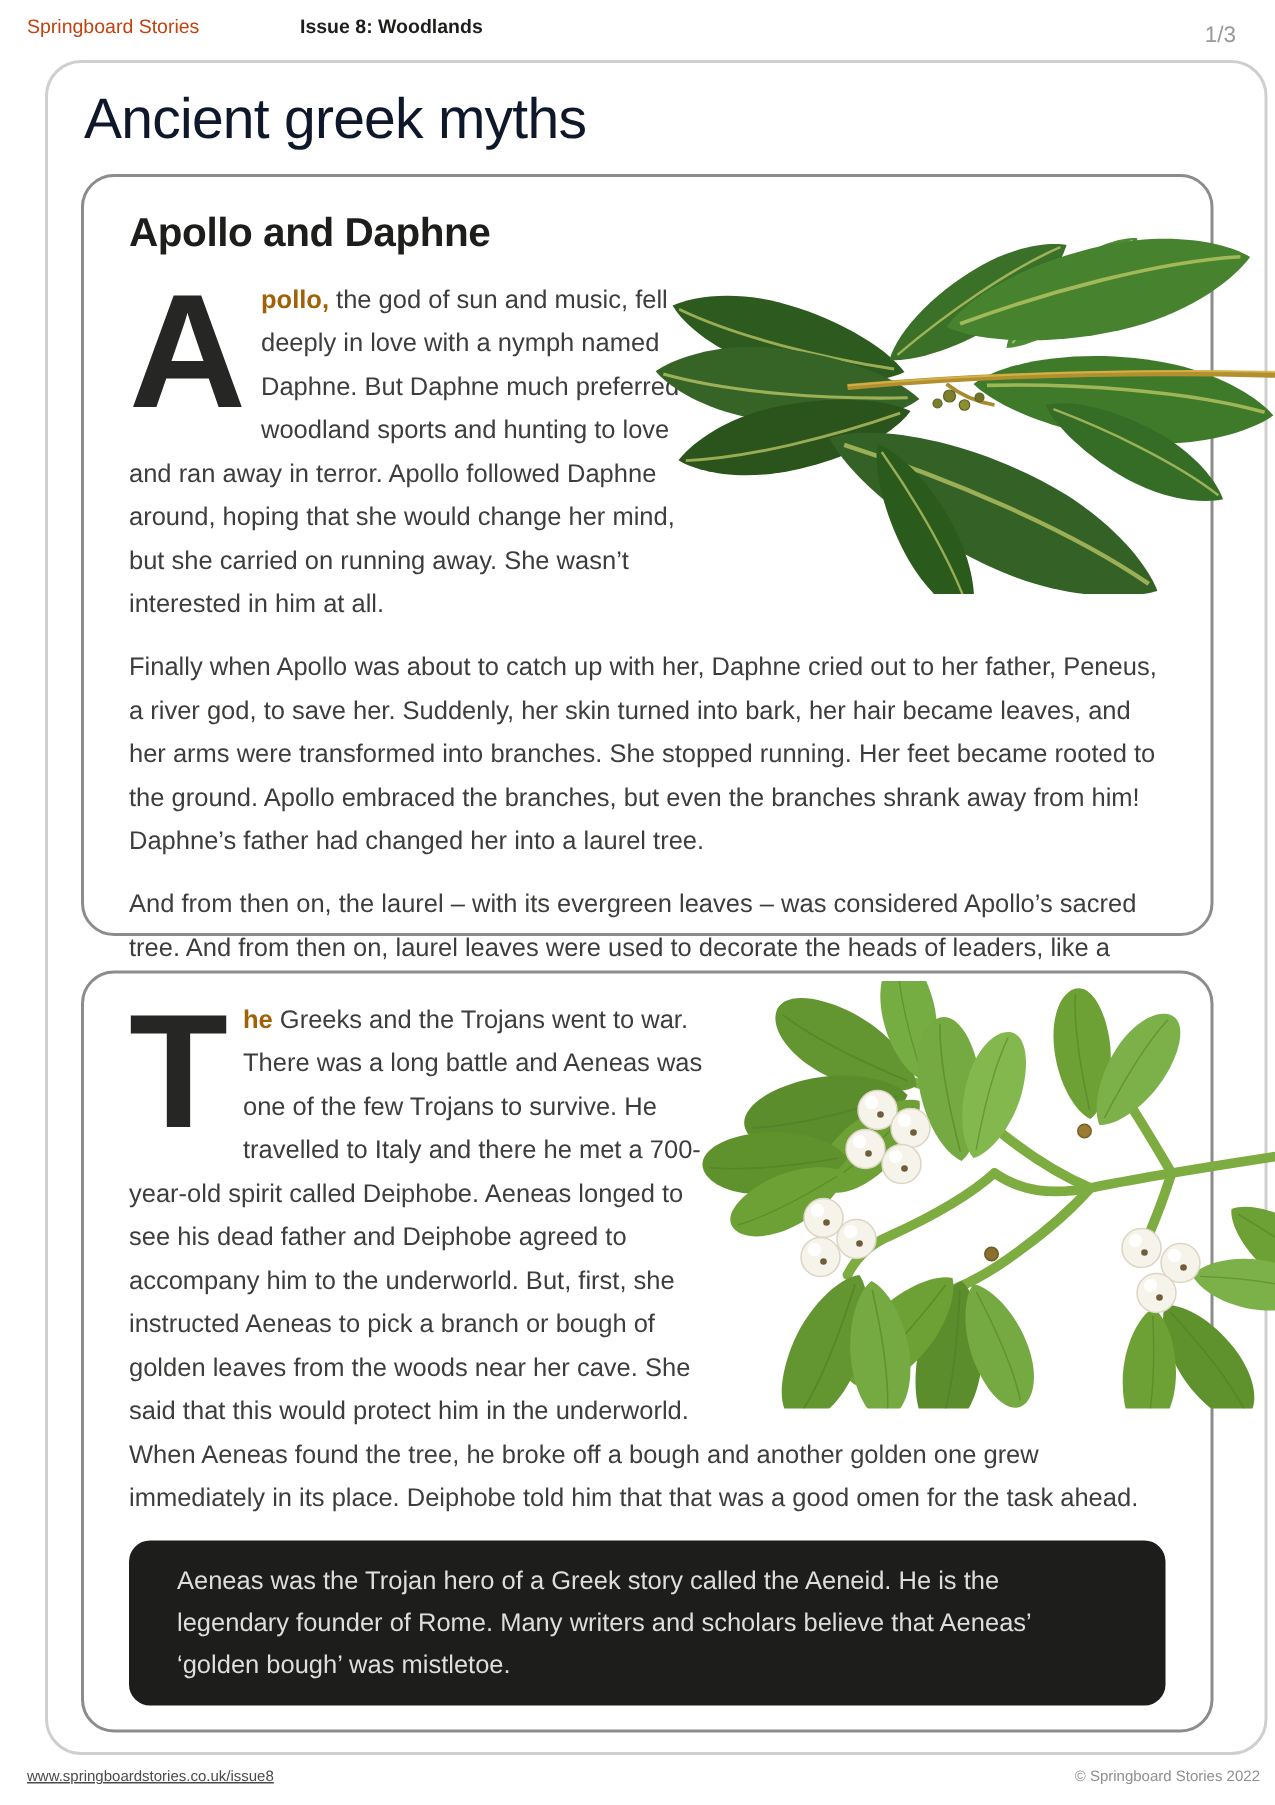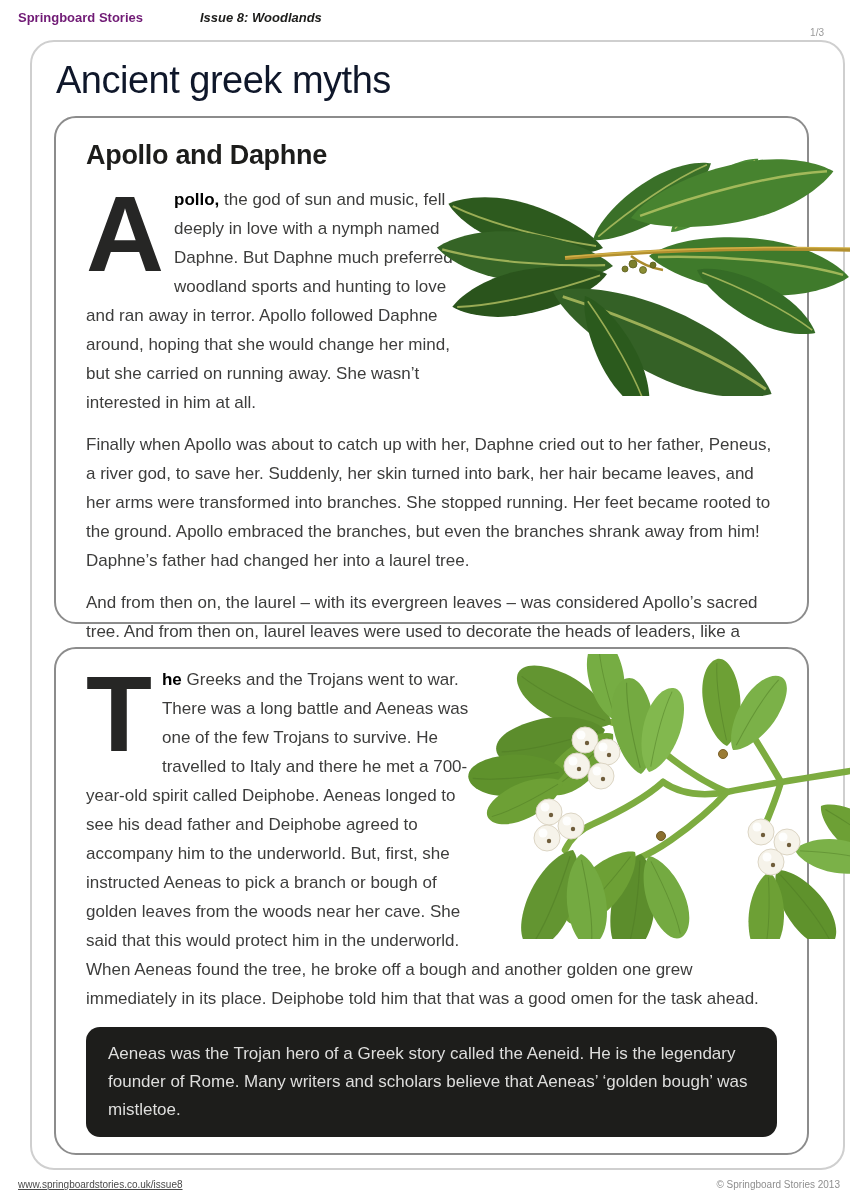--- a/index.html
+++ b/index.html
@@ -3,23 +3,23 @@
 <meta charset="utf-8">
 <style>
   html,body{margin:0;padding:0;}
   body{
     width:850px;height:1203px;position:relative;background:#ffffff;
     font-family:"Liberation Sans","DejaVu Sans",sans-serif;
     color:#3d3d3c;overflow:hidden;
   }
   
   .pg-header{position:absolute;top:8px;left:18px;right:12px;height:24px;font-size:13px;}
-  .brand{position:absolute;left:0;top:2px;font-weight:700;color:#701a75;}
-  .issue{position:absolute;left:182px;top:2px;font-weight:700;color:#1d1d1b;font-style:italic;}
-  .pageno{position:absolute;right:14px;top:19px;font-size:10px;color:#9a9a9a;}
+  .brand{position:absolute;left:0;top:2px;font-weight:400;color:#c2410c;}
+  .issue{position:absolute;left:182px;top:2px;font-weight:700;color:#1d1d1b;}
+  .pageno{position:absolute;right:14px;top:7px;font-size:15px;color:#9a9a9a;}
   
   .sheet{
     position:absolute;left:30px;top:40px;width:815px;height:1130px;
     border:2px solid #cfcfcf;border-radius:24px;box-sizing:border-box;
     padding:10px 20px 0 22px;background:#fff;
   }
   .sheet-title{
     margin:8px 0 14px 2px;font-size:38px;font-weight:500;letter-spacing:-0.5px;
     color:#0f172a;line-height:1.1;
   }
@@ -31,35 +31,35 @@
   }
   .card + .card{margin-top:23px;}
   .card h2{
     margin:6px 0 14px 0;font-size:27px;font-weight:700;color:#1d1d1b;letter-spacing:-0.3px;
   }
   .card p{margin:0 0 13px 0;font-size:17px;line-height:29px;color:#3d3d3c;}
   .dropcap{
     float:left;font-size:108px;line-height:0.8;font-weight:700;color:#262625;
     margin:6px 10px -4px 0;
   }
-  .lead-bold{font-weight:700;color:#000000;}
+  .lead-bold{font-weight:700;color:#a16207;}
   
   .float-img{
     float:right;position:relative;z-index:3;width:378px;
     margin-right:-78px;pointer-events:none;
   }
   .float-img.laurel{height:252px;margin-top:10px;}
   .float-img.mistletoe{height:285px;margin-top:-11px;}
   .float-img svg{display:block;position:relative;}
   .laurel svg{width:420px;height:252px;margin-left:-42px;}
   .mistletoe svg{width:390px;height:285px;margin-left:-12px;}
   
   .callout{
     clear:both;margin-top:14px;background:#1d1d1b;color:#dededd;border-radius:14px;
-    padding:13px 22px;font-size:17px;line-height:28px;
+    padding:13px 32px;font-size:17px;line-height:28px;
   }
   
   .pg-footer{position:absolute;left:18px;right:10px;bottom:8px;height:16px;font-size:10px;}
   .footer-url{position:absolute;left:0;top:0;color:#4a4a4a;text-decoration:underline;}
   .footer-copy{position:absolute;right:0;top:0;color:#8f8f8f;}
 </style>
 </head>
 <body>
 
 <div class="pg-header">
@@ -177,14 +177,14 @@
       </svg>
     </div>
 
     <p class="lead"><span class="dropcap">T</span><span class="lead-bold">he</span><span> Greeks and the Trojans went to war. There was a long battle and Aeneas was one of the few Trojans to survive. He travelled to Italy and there he met a 700-year-old spirit called Deiphobe. Aeneas longed to see his dead father and Deiphobe agreed to accompany him to the underworld. But, first, she instructed Aeneas to pick a branch or bough of golden leaves from the woods near her cave. She said that this would protect him in the underworld. When Aeneas found the tree, he broke off a bough and another golden one grew immediately in its place. Deiphobe told him that that was a good omen for the task ahead.</span></p>
     <div class="callout">Aeneas was the Trojan hero of a Greek story called the Aeneid. He is the legendary founder of Rome. Many writers and scholars believe that Aeneas’ ‘golden bough’ was mistletoe.</div>
   </section>
 </div>
 
 <div class="pg-footer">
   <span class="footer-url">www.springboardstories.co.uk/issue8</span>
-  <span class="footer-copy">© Springboard Stories 2013</span>
+  <span class="footer-copy">© Springboard Stories 2022</span>
 </div>
 
 </body></html>

